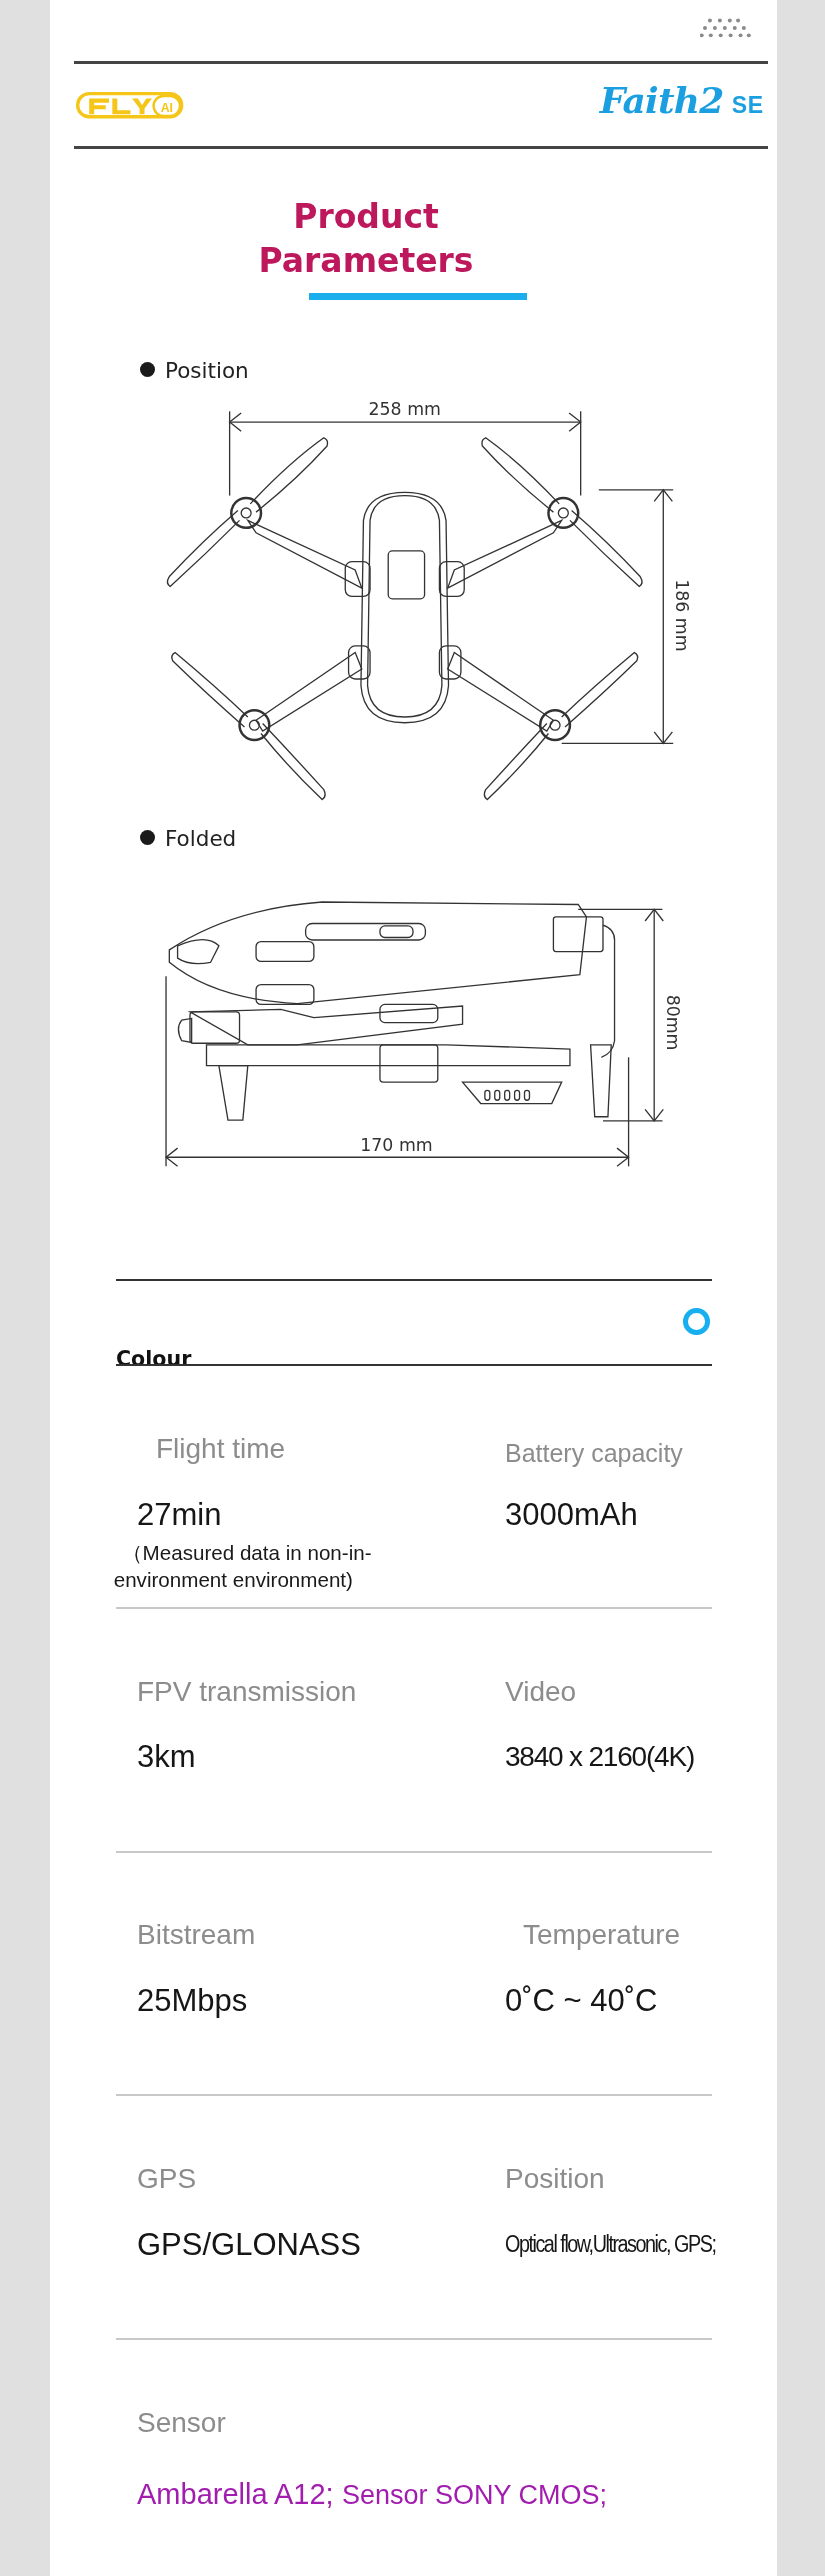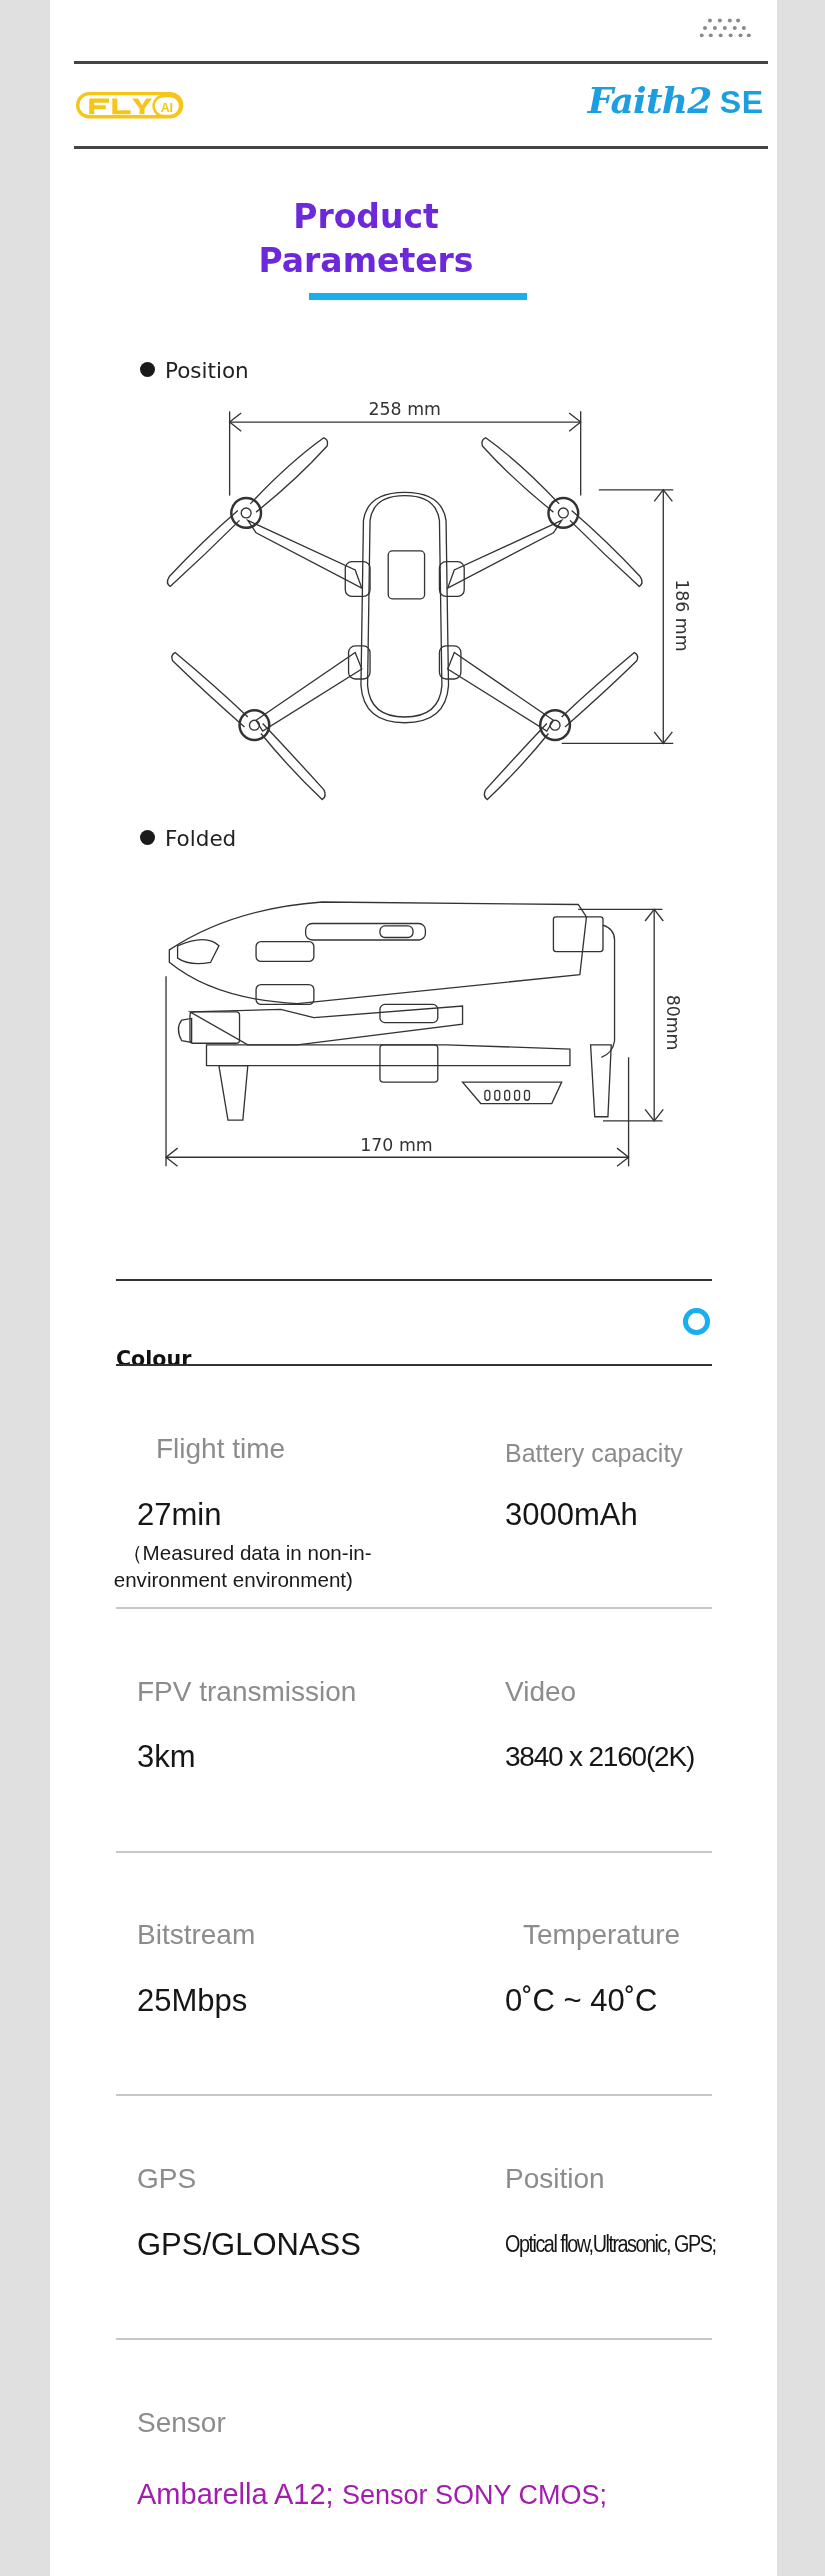--- a/index.html
+++ b/index.html
@@ -20,27 +20,27 @@
 
   
   .dots { position: absolute; left: 700px; top: 18px; width: 53px; height: 21.5px; }
   .hr-dark { position: absolute; left: 74px; width: 694px; height: 2.5px; background: #444; }
   .logo-fly { position: absolute; left: 76px; top: 91px; width: 109px; height: 30px; }
   .brand {
     position: absolute; right: 62px; top: 79px;
     font-size: 36px; color: #1b9fe0; white-space: nowrap;
   }
   .brand .script { font-family: "DejaVu Serif", serif; font-style: italic; font-weight: bold; letter-spacing: -0.8px; }
-  .brand .se { font-family: "Liberation Sans", sans-serif; font-weight: bold; font-size: 32px; margin-left: 8.3px; letter-spacing: 0.8px; }
+  .brand .se { font-family: "Liberation Sans", sans-serif; font-weight: bold; font-size: 23px; margin-left: 8.3px; letter-spacing: 0.8px; }
 
   
   .title {
     position: absolute; left: 0; width: 732px; top: 195px;
     text-align: center; font-family: "DejaVu Sans", sans-serif; font-weight: bold;
-    font-size: 33px; line-height: 44px; color: #6d28d9;
+    font-size: 33px; line-height: 44px; color: #be185d;
   }
   .title-bar { position: absolute; left: 309px; top: 293px; width: 218px; height: 7.4px; background: #1aaeec; }
 
   
   .bullet-label {
     position: absolute; font-family: "DejaVu Sans", sans-serif; font-size: 21.5px; color: #222;
   }
   .bullet-label .dot {
     display: inline-block; width: 15px; height: 15px; border-radius: 50%; background: #1a1a1a;
     margin-right: 10px; vertical-align: 0.8px;
@@ -235,21 +235,21 @@
 <div class="spec-value" style="left:505px; top:1497px;">3000mAh</div>
 <div class="spec-note">
   <div>（Measured data in non-in-</div>
   <div style="margin-left:-8.3px">environment environment)</div>
 </div>
 <div class="hr-grey" style="top:1607px"></div>
 
 <div class="spec-label" style="left:137px; top:1676px;">FPV transmission</div>
 <div class="spec-label" style="left:505px; top:1676px;">Video</div>
 <div class="spec-value" style="left:137px; top:1739px;">3km</div>
-<div class="spec-value cond" style="left:505px; top:1741px;">3840 x 2160(2K)</div>
+<div class="spec-value cond" style="left:505px; top:1741px;">3840 x 2160(4K)</div>
 <div class="hr-grey" style="top:1851px"></div>
 
 <div class="spec-label" style="left:137px; top:1919px;">Bitstream</div>
 <div class="spec-label" style="left:523px; top:1919px;">Temperature</div>
 <div class="spec-value" style="left:137px; top:1983px;">25Mbps</div>
 <div class="spec-value" style="left:505px; top:1983px;">0˚C ~ 40˚C</div>
 <div class="hr-grey" style="top:2094px"></div>
 
 <div class="spec-label" style="left:137px; top:2163px;">GPS</div>
 <div class="spec-label" style="left:505px; top:2163px;">Position</div>

